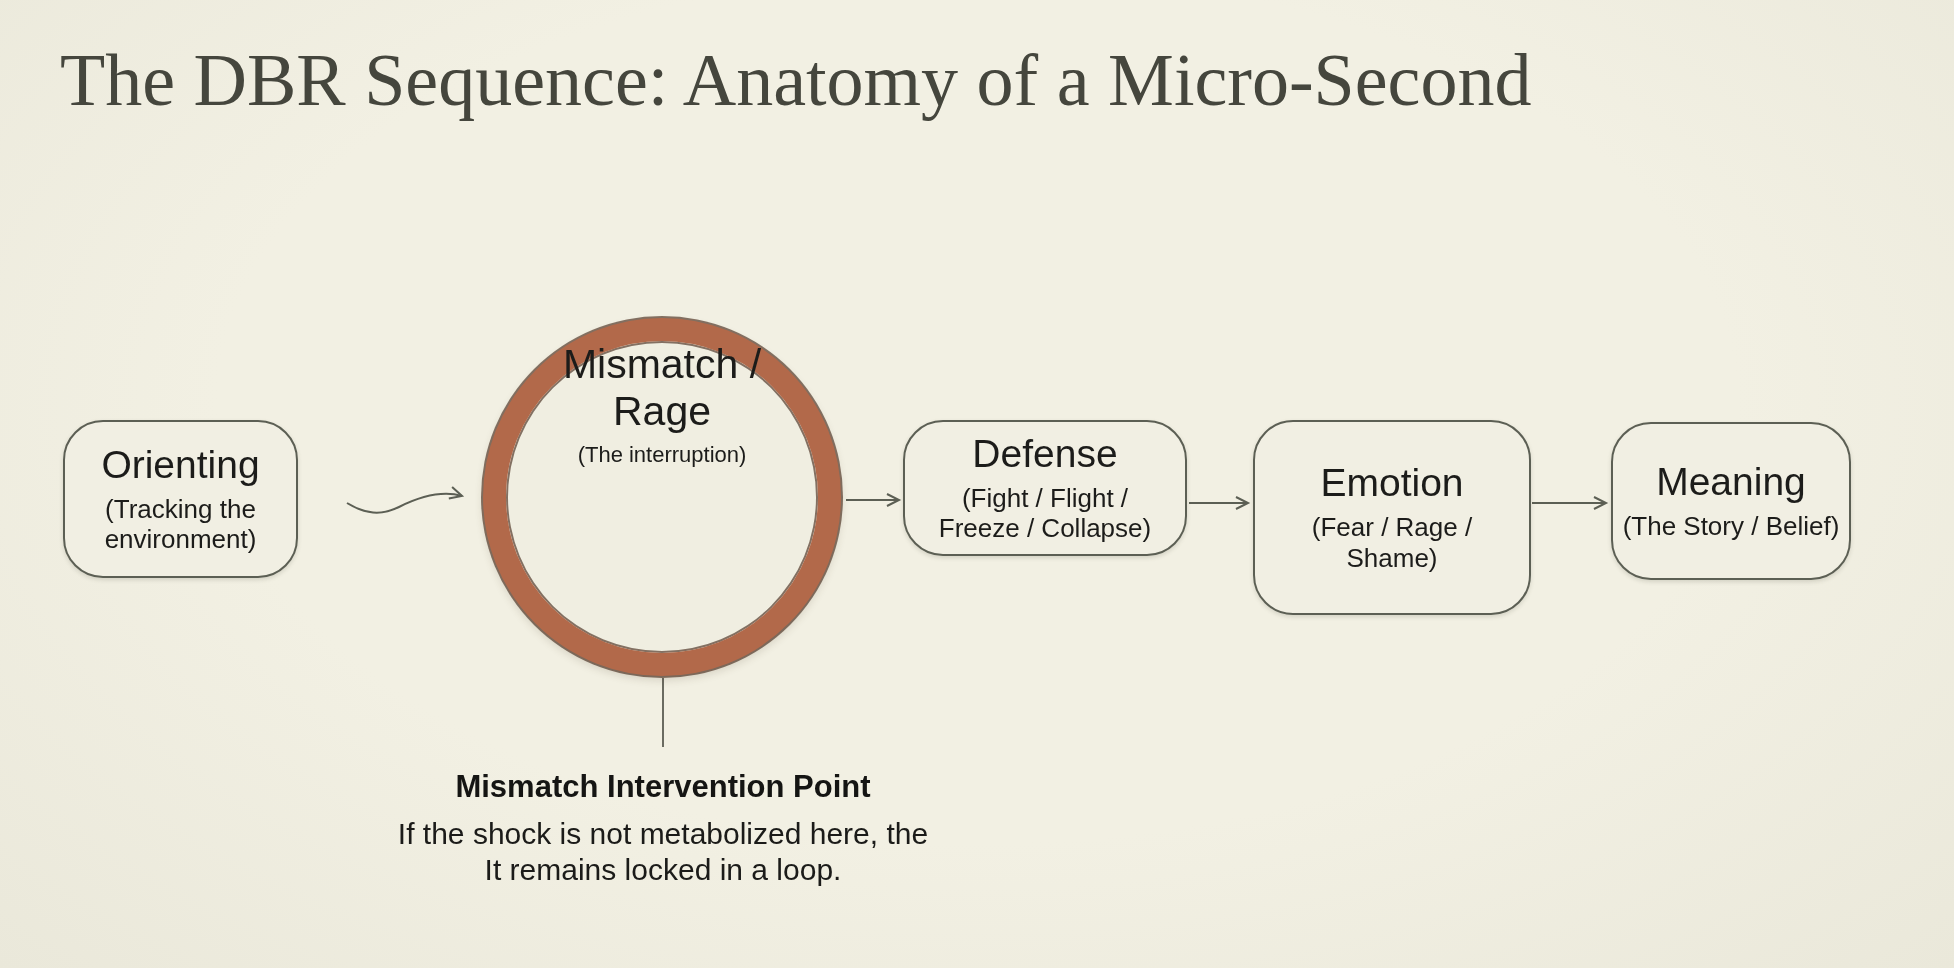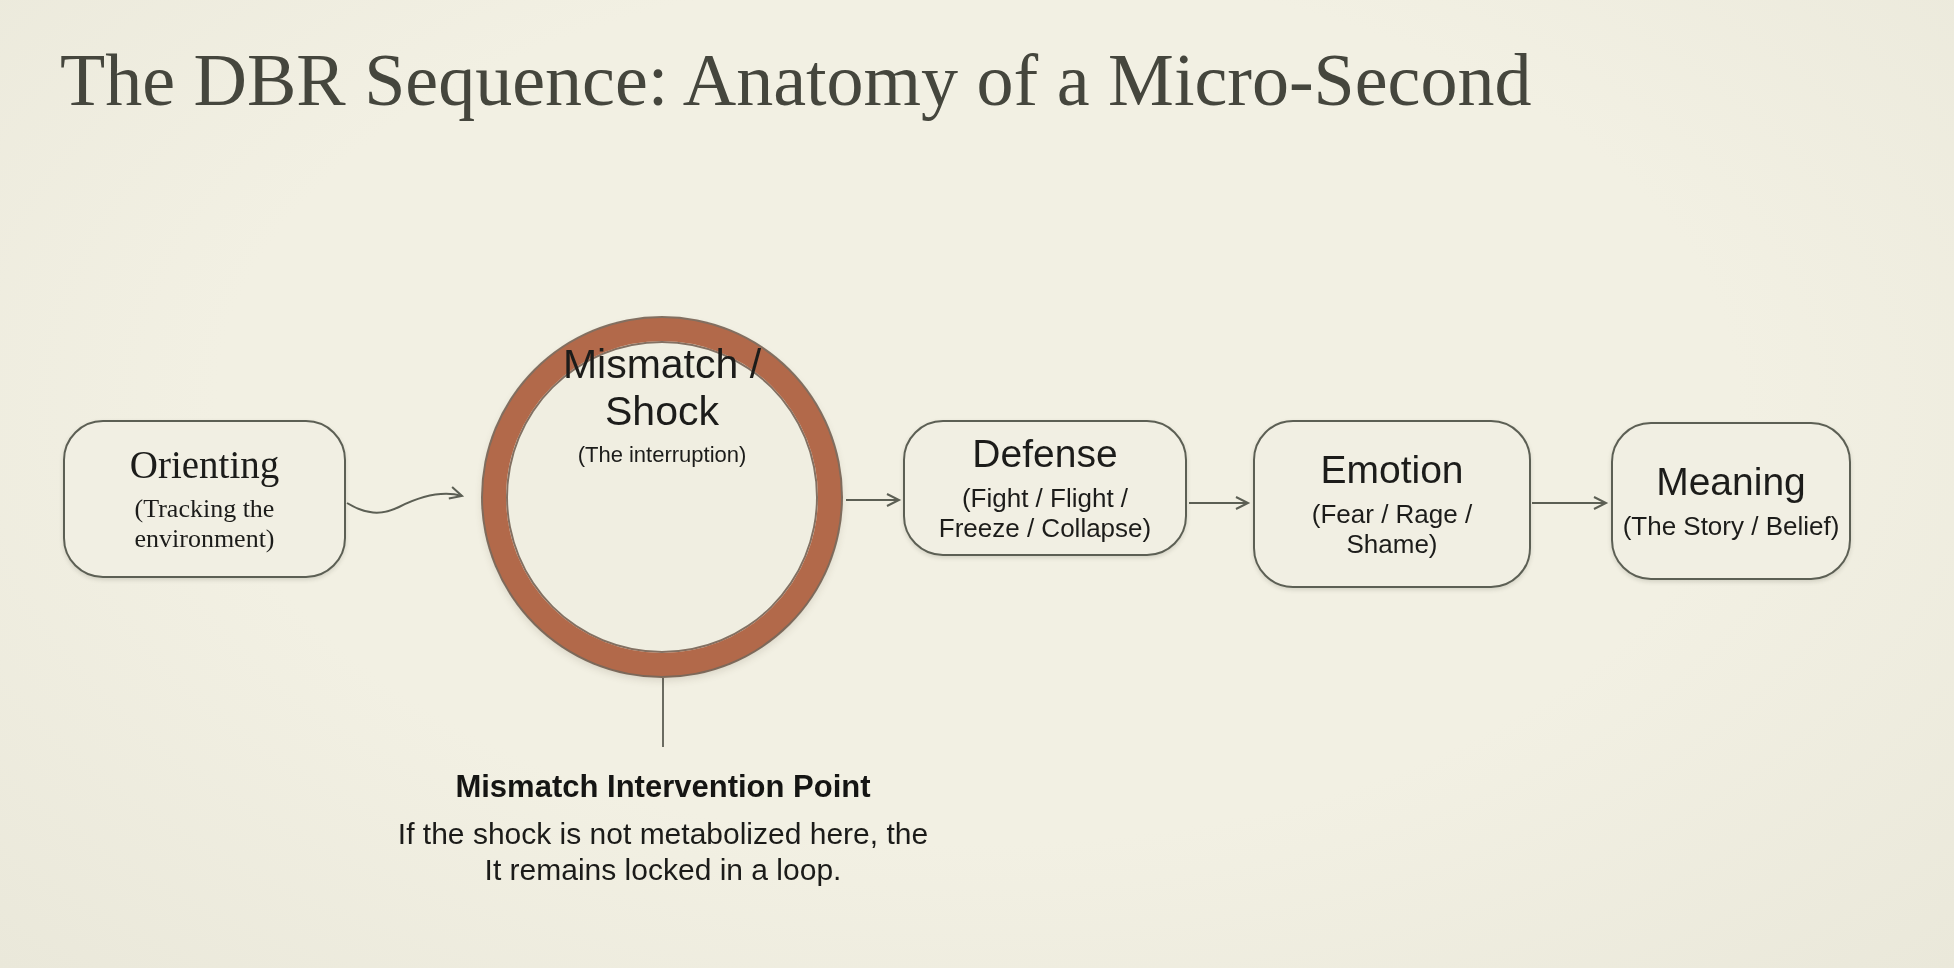--- a/index.html
+++ b/index.html
@@ -113,45 +113,45 @@
         <path d="M2,2 L14,8 L2,14" fill="none" stroke="#5c5f54" stroke-width="2"></path>
       </marker>
     </defs>
     <path d="M347,503 C365,514 381,516 399,507 C419,497 441,490 462,496" fill="none" stroke="#5c5f54" stroke-width="2" marker-end="url(#openArrow)"></path>
     <path d="M846,500 L899,500" fill="none" stroke="#5c5f54" stroke-width="2" marker-end="url(#openArrow)"></path>
     <path d="M1189,503 L1248,503" fill="none" stroke="#5c5f54" stroke-width="2" marker-end="url(#openArrow)"></path>
     <path d="M1532,503 L1606,503" fill="none" stroke="#5c5f54" stroke-width="2" marker-end="url(#openArrow)"></path>
     <path d="M663,678 L663,747" fill="none" stroke="#6b6b61" stroke-width="2"></path>
   </svg>
 
-  <div class="node" style="left:63px; top:420px; width:283px; height:158px;font-family:Liberation Serif, serif;">
+  <div class="node" style="left:63px; top:420px; width:235px; height:158px;">
     <div class="node-label">Orienting</div>
     <div class="node-sub">
       <div>(Tracking the</div>
       <div>environment)</div>
     </div>
   </div>
 
   <div class="circle-node">
     <div class="circle-label">
       <div>Mismatch /</div>
-      <div>Shock</div>
+      <div>Rage</div>
     </div>
     <div class="circle-sub">(The interruption)</div>
   </div>
 
   <div class="node" style="left:903px; top:420px; width:284px; height:136px;">
     <div class="node-label">Defense</div>
     <div class="node-sub">
       <div>(Fight / Flight /</div>
       <div>Freeze / Collapse)</div>
     </div>
   </div>
 
-  <div class="node" style="left:1253px; top:420px; width:278px; height:168px;">
+  <div class="node" style="left:1253px; top:420px; width:278px; height:195px;">
     <div class="node-label">Emotion</div>
     <div class="node-sub">
       <div>(Fear / Rage /</div>
       <div>Shame)</div>
     </div>
   </div>
 
   <div class="node" style="left:1611px; top:422px; width:240px; height:158px;">
     <div class="node-label">Meaning</div>
     <div class="node-sub">(The Story / Belief)</div>

